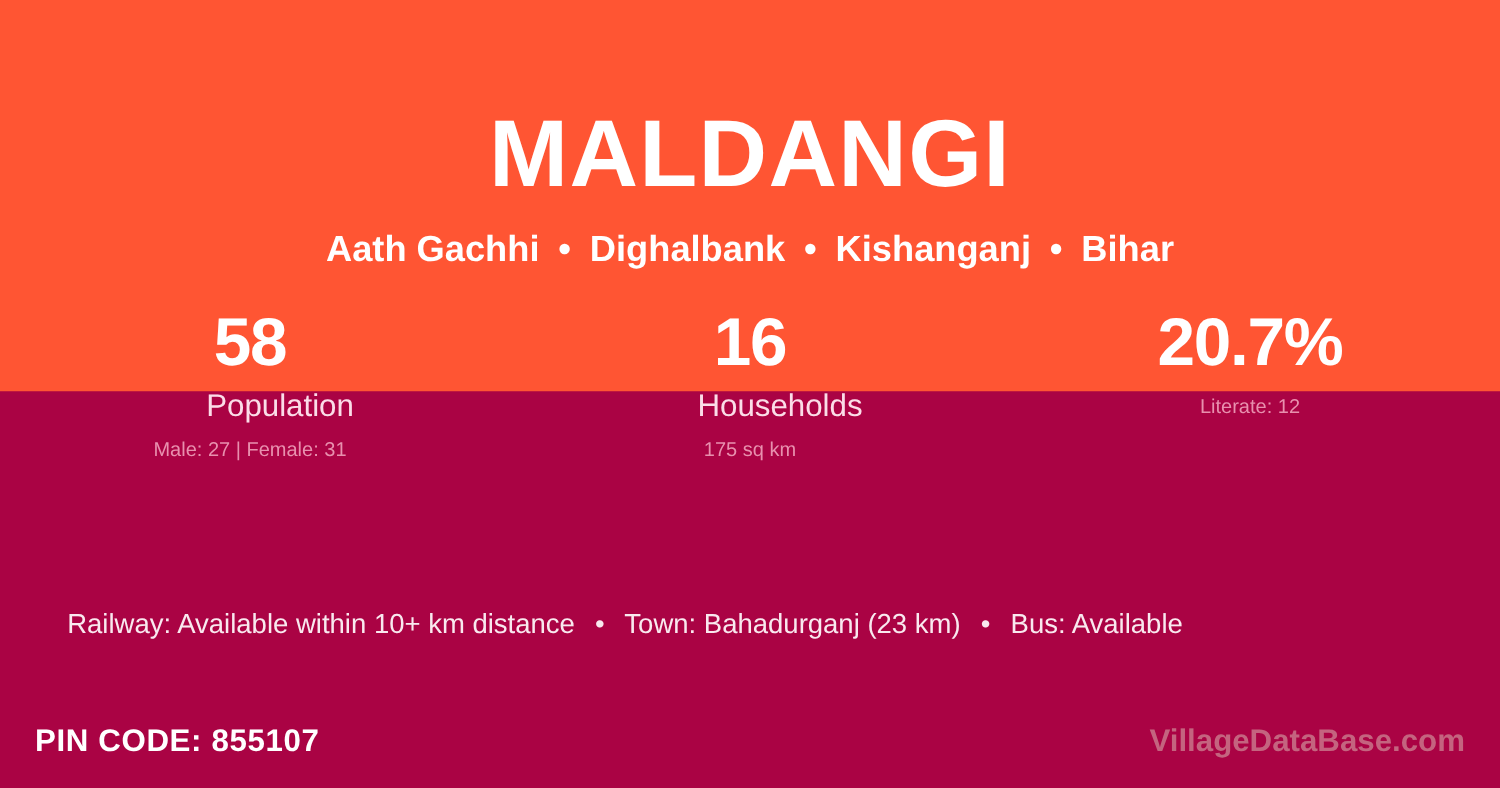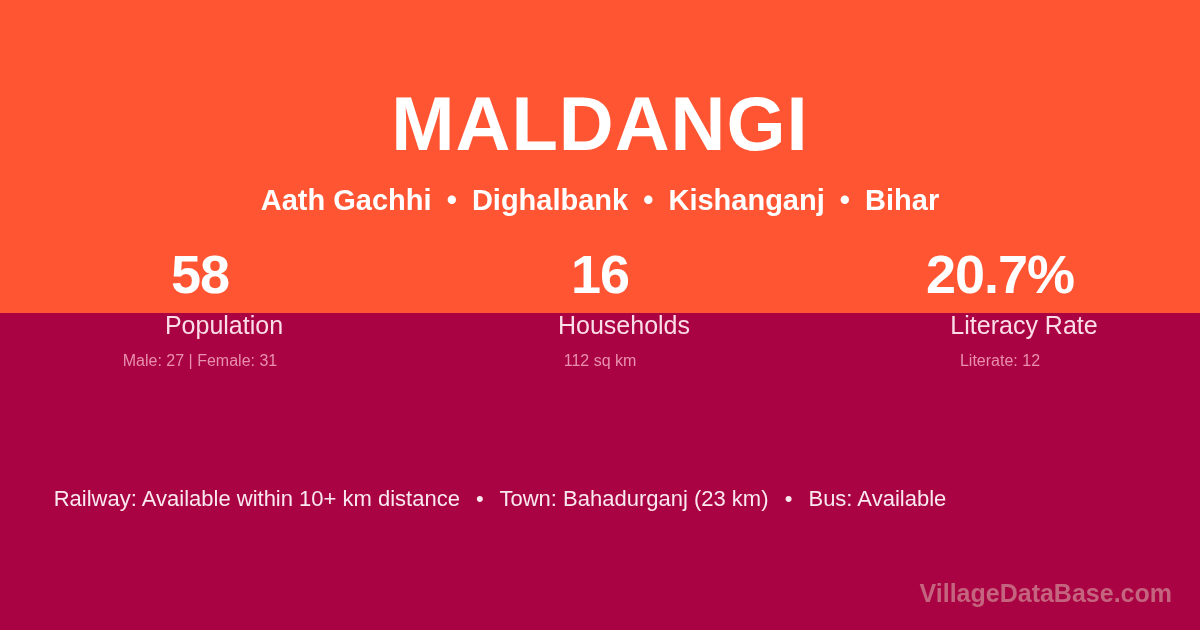--- a/index.html
+++ b/index.html
@@ -147,35 +147,35 @@
 
     <div class="stat-block">
       <span class="stat-value">58</span>
       <span class="stat-label">Population</span>
       <span class="stat-sub">Male: 27 | Female: 31</span>
     </div>
 
     <div class="stat-block">
       <span class="stat-value">16</span>
       <span class="stat-label">Households</span>
-      <span class="stat-sub">112 sq km</span>
+      <span class="stat-sub">175 sq km</span>
     </div>
 
     <div class="stat-block">
       <span class="stat-value">20.7%</span>
-      <span class="stat-label">Literacy Rate</span>
       <span class="stat-sub">Literate: 12</span>
     </div>
 
   </div>
 
   <div id="amenities-line">
     <span>Railway: Available within 10+ km distance</span>
     <span class="sep">•</span>
     <span>Town: Bahadurganj (23 km)</span>
     <span class="sep">•</span>
     <span>Bus: Available</span>
   </div>
 
+  <div id="pin-code">PIN CODE: 855107</div>
 
   <div id="site-watermark">VillageDataBase.com</div>
 
 </div>
 
 </body></html>

